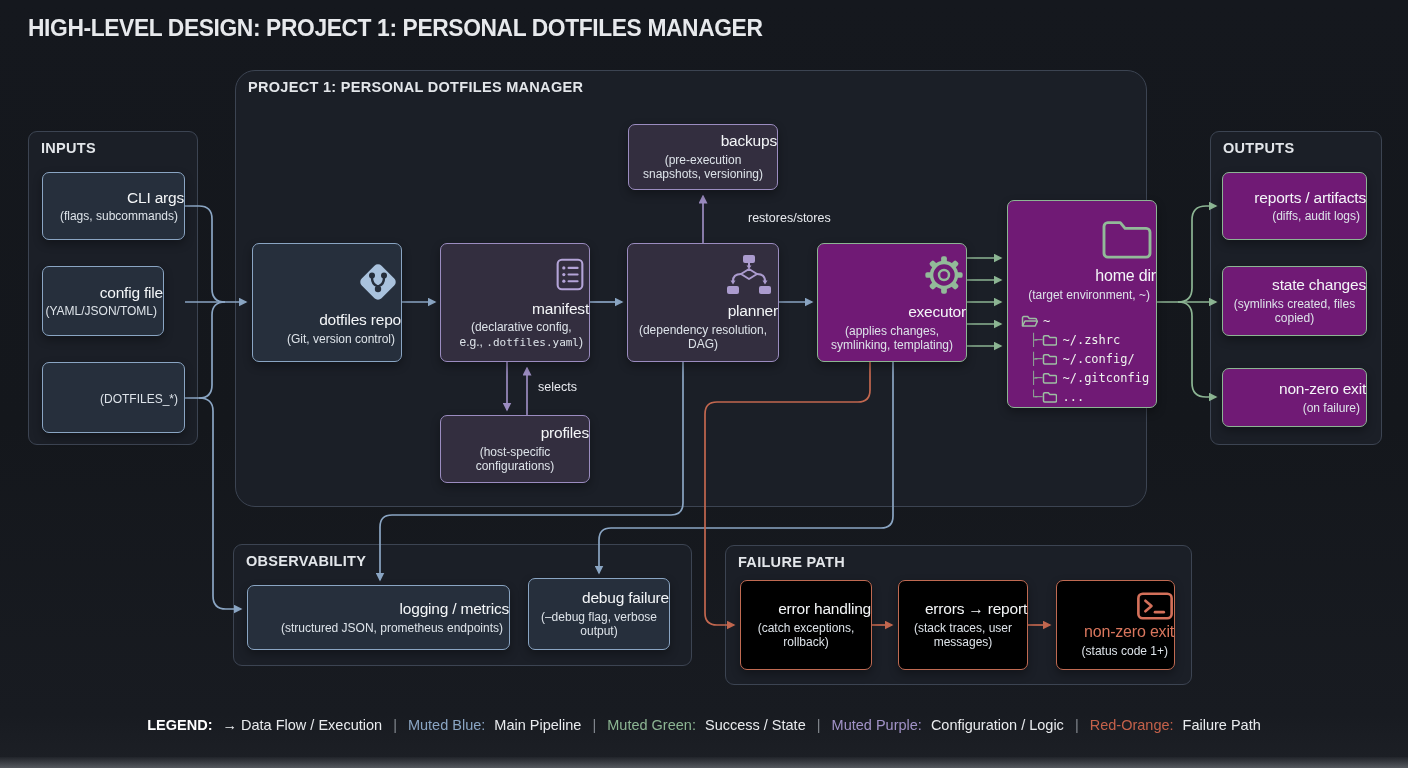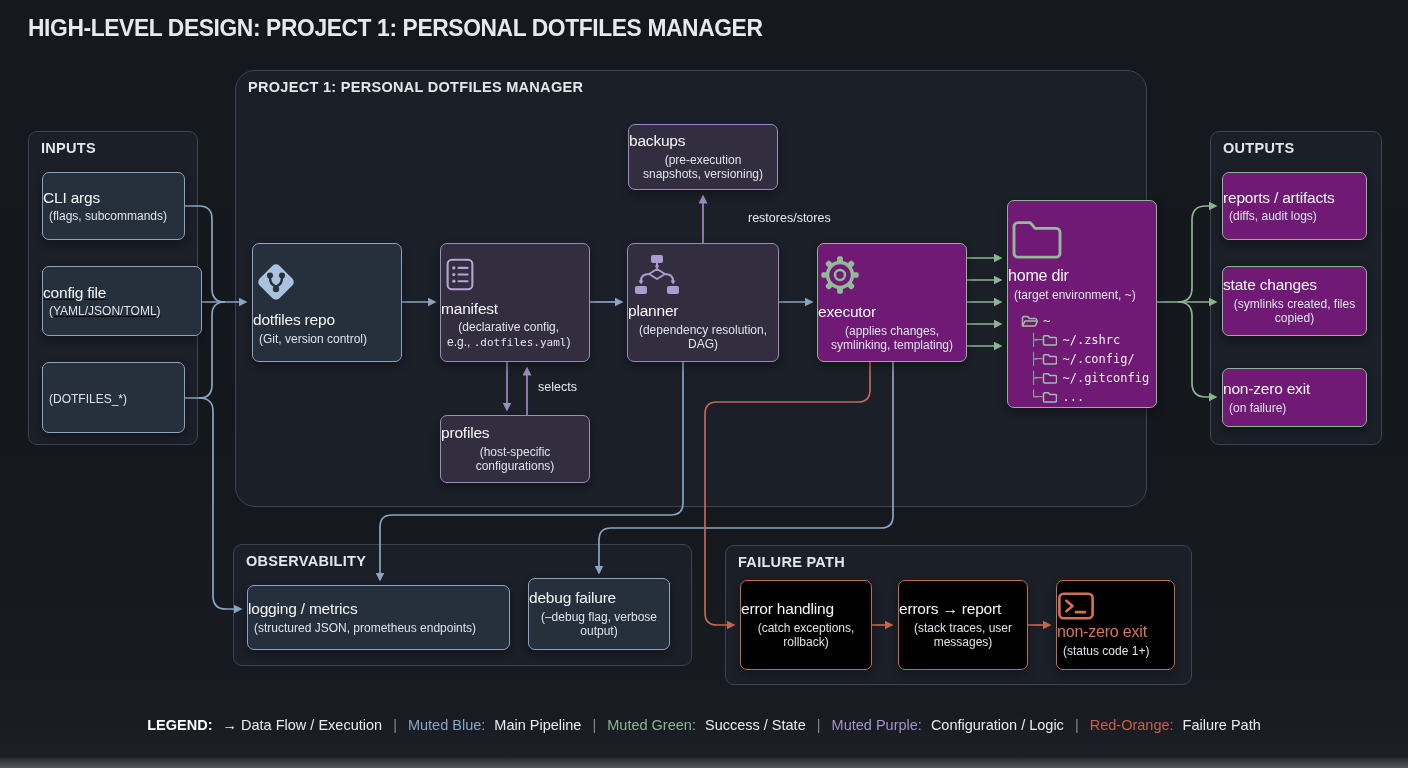--- a/index.html
+++ b/index.html
@@ -13,21 +13,21 @@
     background:linear-gradient(180deg,rgba(130,134,140,0.05),rgba(140,144,150,0.5));z-index:6;}
   .title{
     position:absolute;left:28px;top:14px;font-size:24px;font-weight:700;color:#e7e9ec;
     letter-spacing:-0.4px;display:inline-block;transform:scaleX(.95);transform-origin:0 50%;white-space:nowrap;z-index:5;
   }
   .container{position:absolute;border:1.5px solid #3c4452;border-radius:9px;background:#1b1f27;z-index:1;box-sizing:border-box;}
   .clabel{position:absolute;top:8px;left:12px;font-size:14.5px;font-weight:700;letter-spacing:.3px;color:#e3e6ea;white-space:nowrap;}
   .edges{position:absolute;left:0;top:0;z-index:2;}
   .node{
     position:absolute;border-radius:7px;box-sizing:border-box;z-index:3;
-    display:flex;flex-direction:column;align-items:flex-start;justify-content:center;text-align:center;
+    display:flex;flex-direction:column;align-items:flex-end;justify-content:center;text-align:center;
     box-shadow:0 4px 10px rgba(0,0,0,0.33);
   }
   .node.blue{background:#262f3c;border:1.5px solid #8aa5c3;}
   .node.purple{background:#332e3f;border:1.5px solid #9b8cc0;}
   .node.green{background:#701a75;border:1.5px solid #8cb593;}
   .node.red{background:#000000;border:1.5px solid #c06a52;}
   .t{font-size:15.5px;color:#f4f6f8;letter-spacing:-0.2px;line-height:1.15;}
   .s{font-size:12px;color:#dde3e9;line-height:1.18;margin-top:3px;padding:0 6px;}
   .mono{font-family:"DejaVu Sans Mono",monospace;font-size:11px;}
   .icon{margin-bottom:6px;flex:none;}
@@ -116,21 +116,21 @@
   </g>
 </svg>
 
 <div class="edge-label" style="left:712px;top:211px;padding-left:36px;">restores/stores</div>
 <div class="edge-label" style="left:538px;top:380px;">selects</div>
 
 <div class="node blue" style="left:42px;top:172px;width:143px;height:68px;">
   <div class="t">CLI args</div>
   <div class="s">(flags, subcommands)</div>
 </div>
-<div class="node blue" style="left:42px;top:266px;width:160px;height:70px;text-decoration:underline;">
+<div class="node blue" style="left:42px;top:266px;width:122px;height:70px;">
   <div class="t">config file</div>
   <div class="s">(YAML/JSON/TOML)</div>
 </div>
 <div class="node blue" style="left:42px;top:362px;width:143px;height:71px;">
   <div class="s">(DOTFILES_*)</div>
 </div>
 
 <div class="node purple" style="left:628px;top:124px;width:150px;height:66px;">
   <div class="t">backups</div>
   <div class="s">(pre-execution snapshots, versioning)</div>

